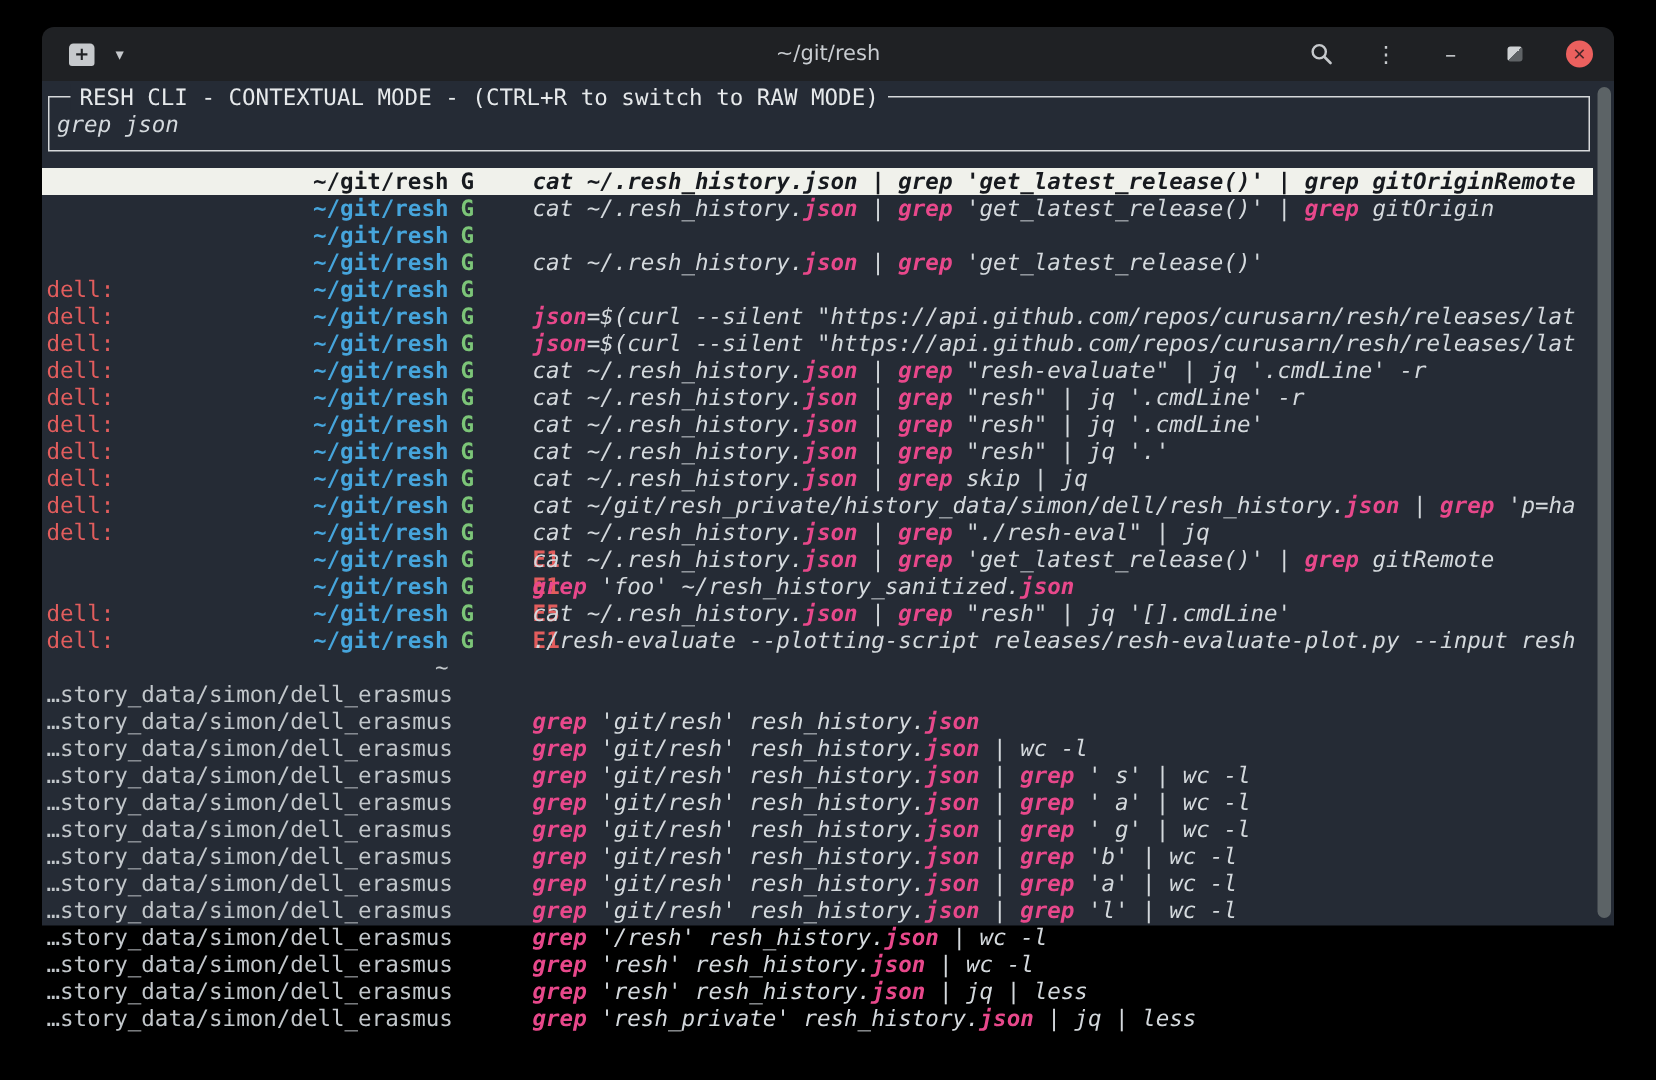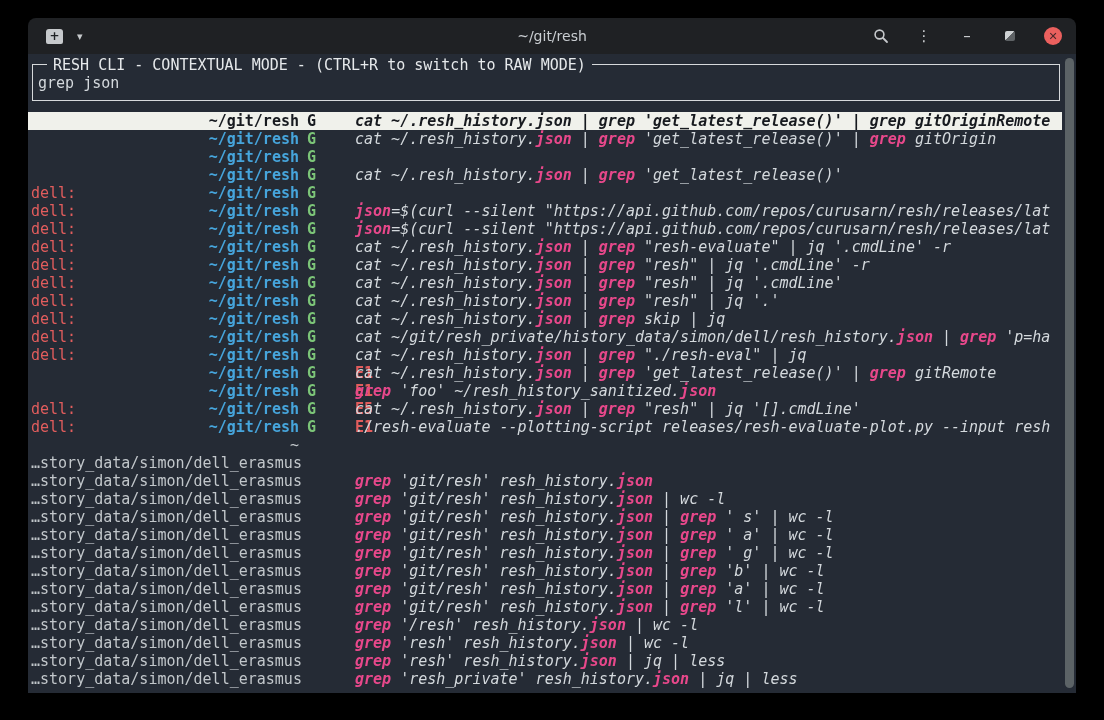--- a/index.html
+++ b/index.html
@@ -17,24 +17,24 @@
   .tb-left{display:flex;align-items:center;gap:14px;padding-left:18px;}
   .newtab-btn{width:17px;height:15px;background:var(--icon-gray);border-radius:3px 3px 2px 2px;display:flex;align-items:center;justify-content:center;color:#1f2124;font-weight:bold;font-size:12px;line-height:1;cursor:default;}
   .chevron{color:var(--icon-gray);font-size:11px;}
   .tb-title{position:absolute;left:0;right:0;text-align:center;color:#c9cdd1;font-size:14px;pointer-events:none;}
   .tb-right{margin-left:auto;display:flex;align-items:center;gap:25px;padding-right:14px;z-index:2;}
   .icon-btn{display:flex;align-items:center;justify-content:center;width:18px;height:18px;color:var(--icon-gray);}
   .kebab{font-size:15px;letter-spacing:0;}
   .minimize{font-size:15px;}
   .restore-icon{width:10px;height:10px;border-radius:2px;background:linear-gradient(135deg,#cfd2d4 50%,#5f6366 50%);}
   .close-btn{width:18px;height:18px;border-radius:50%;background:var(--close-red);color:#49272a;display:flex;align-items:center;justify-content:center;font-size:11px;font-weight:bold;}
-  .terminal{position:relative;height:639px;background:var(--term-bg);}
+  .terminal{position:relative;height:563px;background:var(--term-bg);}
   .querybox{position:absolute;left:4px;right:16px;top:10px;height:37px;border:1px solid var(--box-border);}
   .querybox-title{position:absolute;top:-9px;left:14px;background:var(--term-bg);padding:0 6px;color:#e6e9eb;font-size:15px;white-space:pre;}
-  .query-line{padding:9px 5px 0 5px;color:var(--text);font-size:15px;white-space:pre;}
+  .query-line{padding:9px 5px 0 5px;color:var(--text);font-size:15px;white-space:pre;font-style:italic;}
   .rowlist{position:absolute;left:0;top:58px;width:1034px;}
   .row{display:flex;height:18px;line-height:18px;font-size:15px;padding-left:3px;white-space:pre;overflow:hidden;color:var(--text);}
   .cell-left{width:268px;flex:none;display:flex;justify-content:space-between;}
   .host{color:var(--flag-red);}
   .path{color:var(--dim-text);}
   .path.active{color:var(--path-cyan);font-weight:bold;}
   .cell-flags{width:56px;flex:none;padding-left:8px;font-weight:bold;}
   .fG{color:var(--flag-green);}
   .fE{color:var(--flag-red);margin-left:30px;}
   .cell-cmd{flex:1;overflow:hidden;font-style:italic;}

